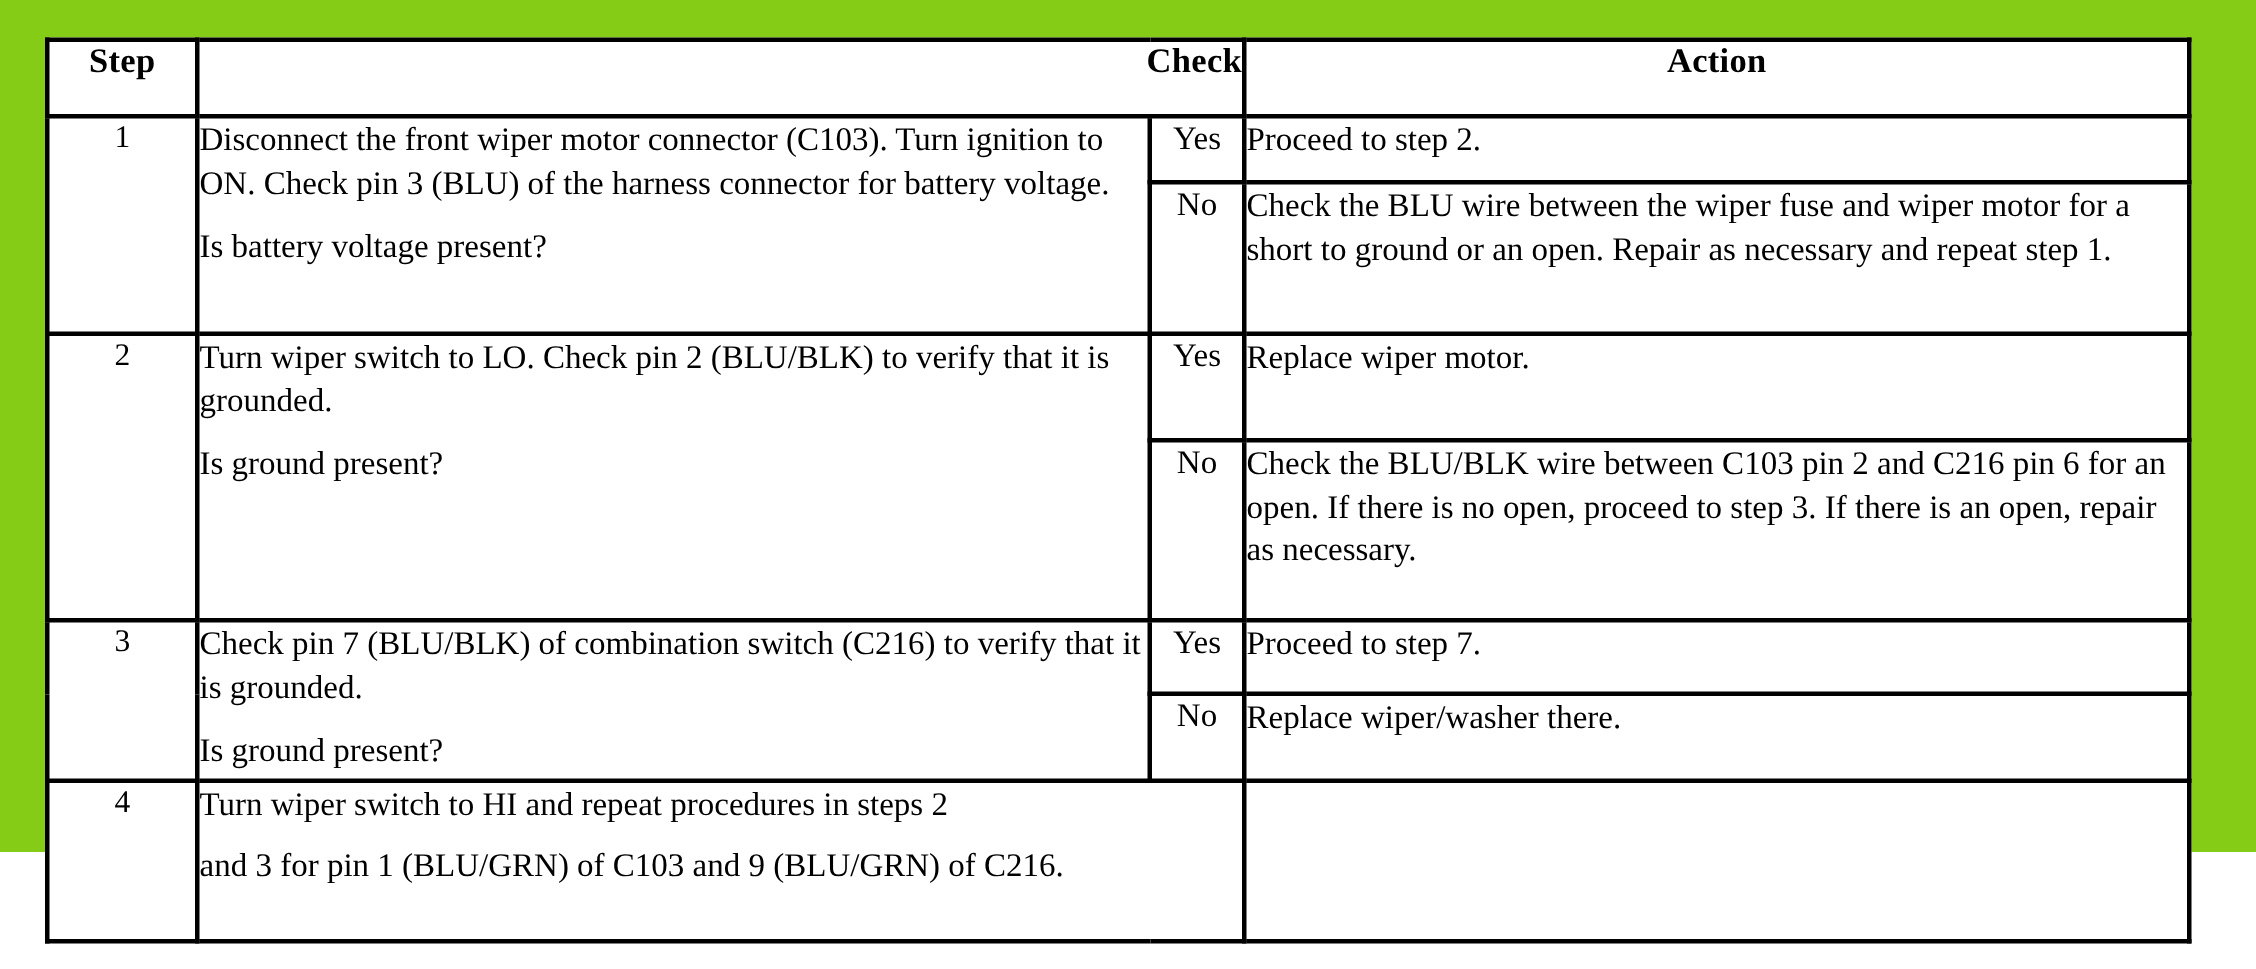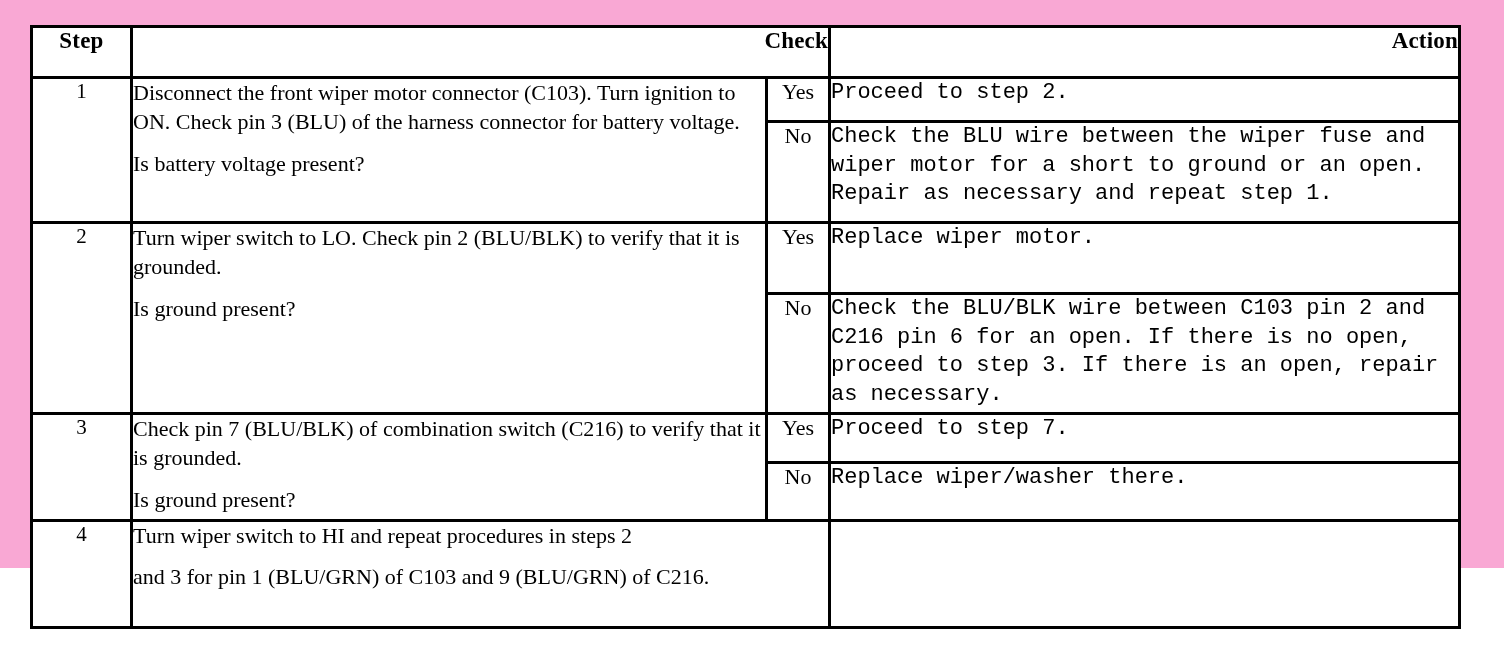--- a/index.html
+++ b/index.html
@@ -12,21 +12,21 @@
     height: 646px;
     font-family: "Liberation Serif", "DejaVu Serif", serif;
     color: #000000;
     overflow: hidden;
   }
 
   #page {
     position: relative;
     width: 1504px;
     height: 568px;
-    background: #f9a8d4;
+    background: #84cc16;
   }
 
   table.flowchart {
     position: absolute;
     left: 30px;
     top: 25px;
     width: 1428px;
     border-collapse: collapse;
     table-layout: fixed;
     background: #ffffff;
@@ -56,21 +56,21 @@
   }
   th.hdr-step {
     text-align: center;
     padding-top: 9px;
   }
   th.hdr-check {
     text-align: right;
     padding: 9px 0 0 14px;
   }
   th.hdr-action {
-    text-align: right;
+    text-align: center;
     padding: 9px 0 0 14px;
   }
 
   
   td.step-no {
     text-align: center;
     font-size: 21px;
     padding-top: 10px;
     line-height: 1.2;
   }
@@ -102,21 +102,20 @@
   }
 
   
   td.action {
     padding: 7px 12px 8px 14px;
     font-size: 22px;
     line-height: 1.30;
   }
   td.action p {
     margin: 0;
-    font-family: Liberation Mono, monospace;
   }
   td.action.empty {
     padding: 0;
   }
 
   
   tr.r-hdr    { height: 48px; }
   tr.r1-yes   { height: 44px; }
   tr.r1-no    { height: 101px; }
   tr.r2-yes   { height: 71px; }

